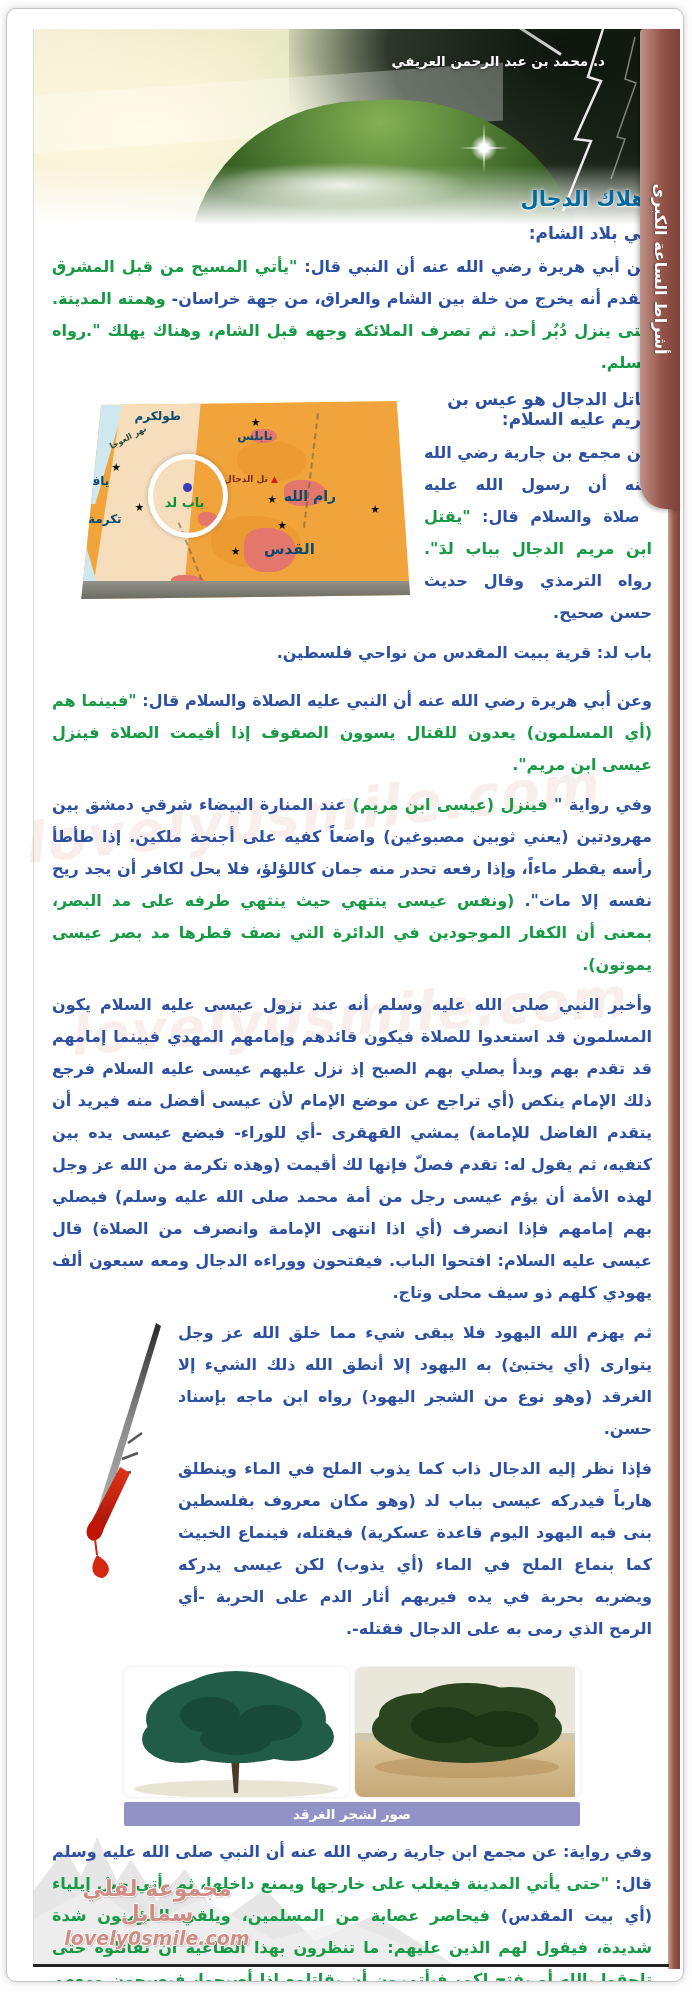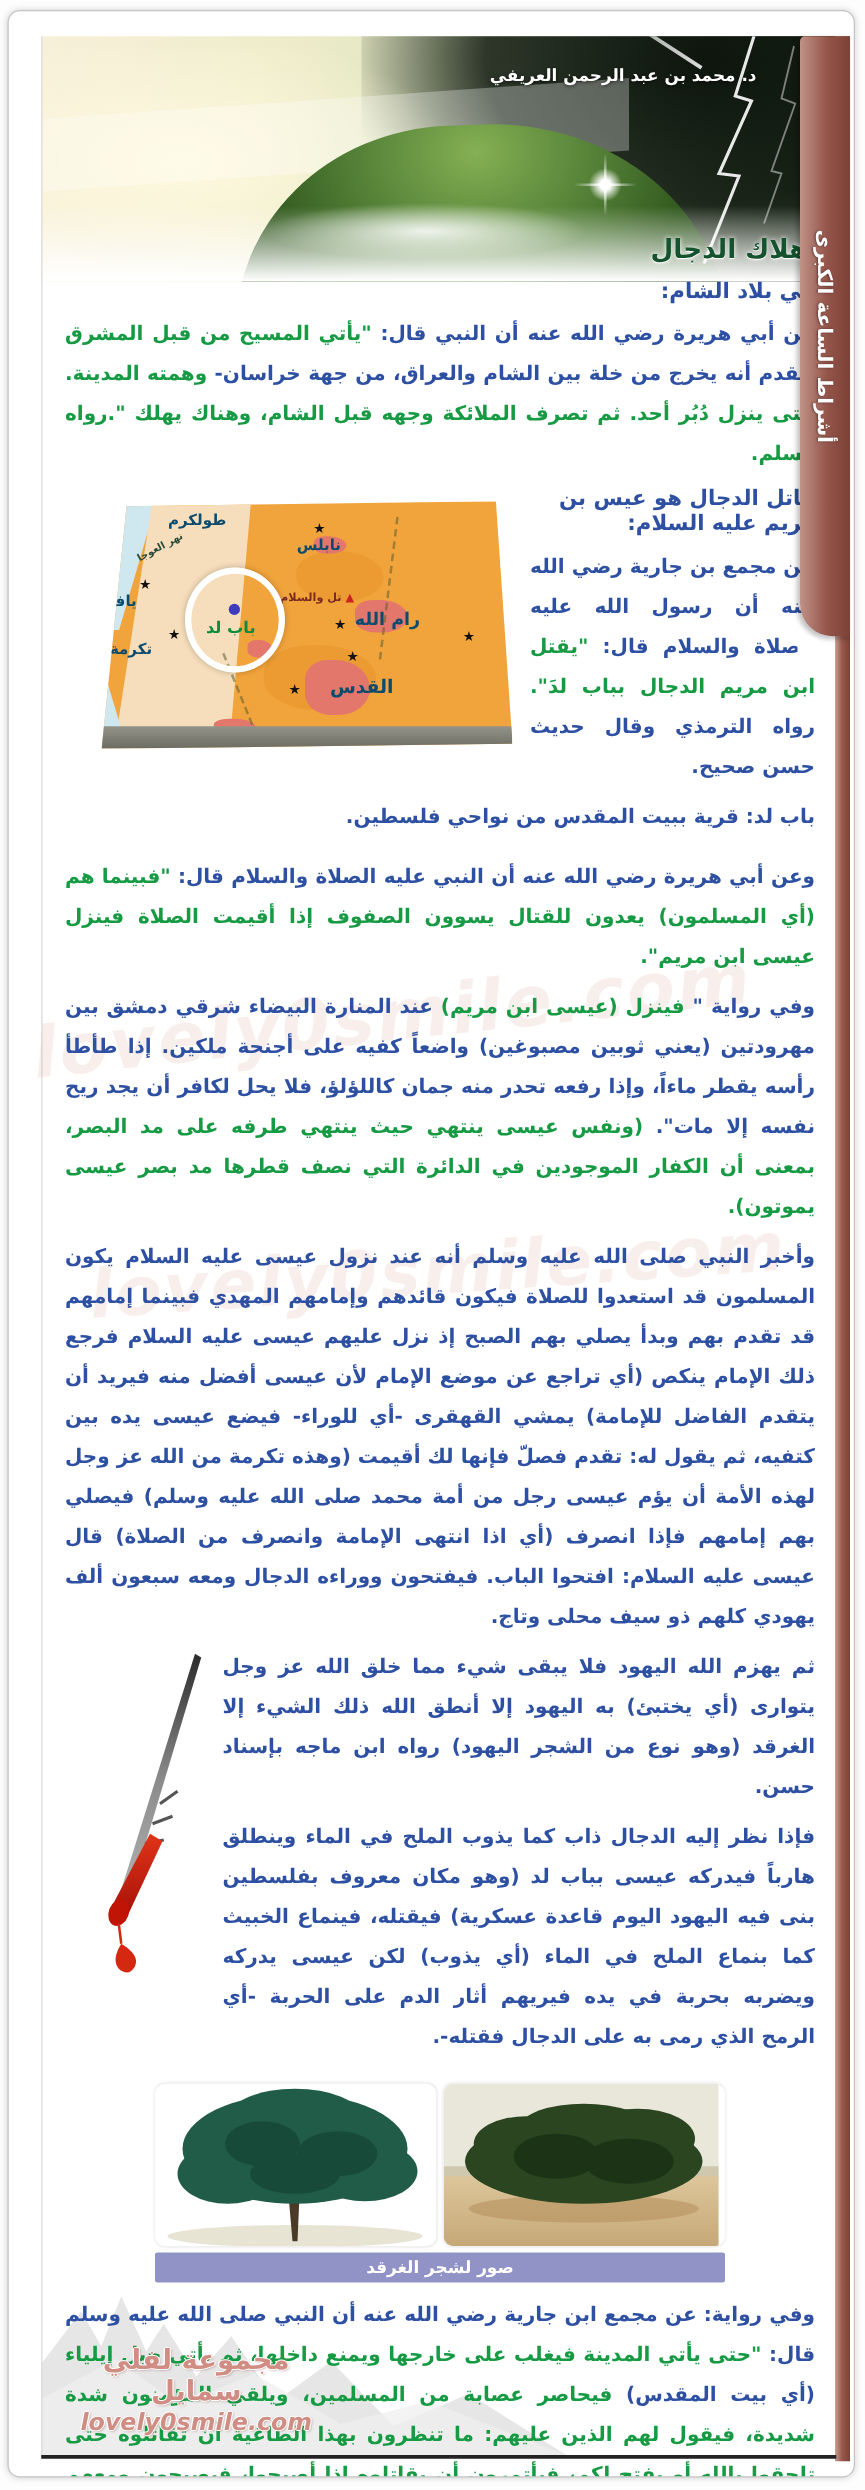--- a/index.html
+++ b/index.html
@@ -53,21 +53,21 @@
   .rail-notch { position:absolute; top:498px; right:15px; width:30px; height:32px; background:#fff;
           border-radius:0 32px 0 0; z-index:6; }
 
   
   .frame-left { position:absolute; left:26px; top:20px; bottom:14px; width:1px; background:#dadada; z-index:2; }
   .bottom-line { position:absolute; left:26px; right:14px; bottom:14px; height:3px; background:#232323; z-index:7; }
 
   
   .article { position:absolute; left:27px; top:172px; width:630px; z-index:3; direction:rtl;
              padding:0 12px 0 18px; }
-  .section-heading { color:#14532d; font-size:21px; font-weight:bold; margin:6px 6px 12px 0;
+  .section-heading { color:#0369a1; font-size:21px; font-weight:bold; margin:6px 6px 12px 0;
              text-shadow:0 1px 0 #fff, 0 0 4px #fff; }
   .subhead { color:#2e50a3; font-size:17px; font-weight:bold; margin:10px 0 4px; }
   .article p { font-size:16px; font-weight:bold; line-height:32px; text-align:justify; margin:8px 0; }
   .t-blue { color:#2e50a3; } .t-green { color:#169a43; }
   .clear { clear:both; }
 
   
   .map { float:left; width:332px; height:198px; margin:12px 14px 6px 26px; position:relative; }
   .map-tilt { position:absolute; inset:0; background:#f2a43c;
               clip-path:polygon(7% 2%, 96% 0%, 100% 98%, 1% 100%); overflow:hidden; }
@@ -169,21 +169,21 @@
             <div class="m-red" style="left:50%;top:64%;width:52px;height:44px;"></div>
             <div class="m-red" style="left:36%;top:56%;width:20px;height:14px;"></div>
             <div class="m-red" style="left:28%;top:88%;width:34px;height:14px;"></div>
             <div class="m-dash" style="left:70%;top:6%;height:58%;transform:rotate(7deg);"></div>
             <div class="m-dash" style="left:34%;top:60%;height:36%;transform:rotate(-22deg);"></div>
             <span class="m-label" style="left:17%;top:4%;">طولكرم</span>
             <span class="m-label m-tiny" style="left:9%;top:16%;">نهر العوجا</span>
             <span class="m-label" style="left:48%;top:14%;">نابلس</span>
             <span class="m-label" style="left:3%;top:37%;">يافا</span>
             <span class="m-label" style="left:3%;top:56%;">تكرمة</span>
-            <span class="m-label m-talasur" style="left:44%;top:37%;"><span class="m-tri">▲</span> <span>تل والسلام</span></span>
+            <span class="m-label m-talasur" style="left:44%;top:37%;"><span class="m-tri">▲</span> <span>تل الدجال</span></span>
             <span class="m-label" style="left:62%;top:44%;font-size:14px;">رام الله</span>
             <span class="m-label" style="left:56%;top:70%;font-size:15px;">القدس</span>
             <span class="m-star" style="left:52%;top:8%;">★</span>
             <span class="m-star" style="left:10%;top:31%;">★</span>
             <span class="m-star" style="left:17%;top:51%;">★</span>
             <span class="m-star" style="left:57%;top:47%;">★</span>
             <span class="m-star" style="left:60%;top:60%;">★</span>
             <span class="m-star" style="left:88%;top:52%;">★</span>
             <span class="m-star" style="left:46%;top:73%;">★</span>
             <div class="m-circle">

